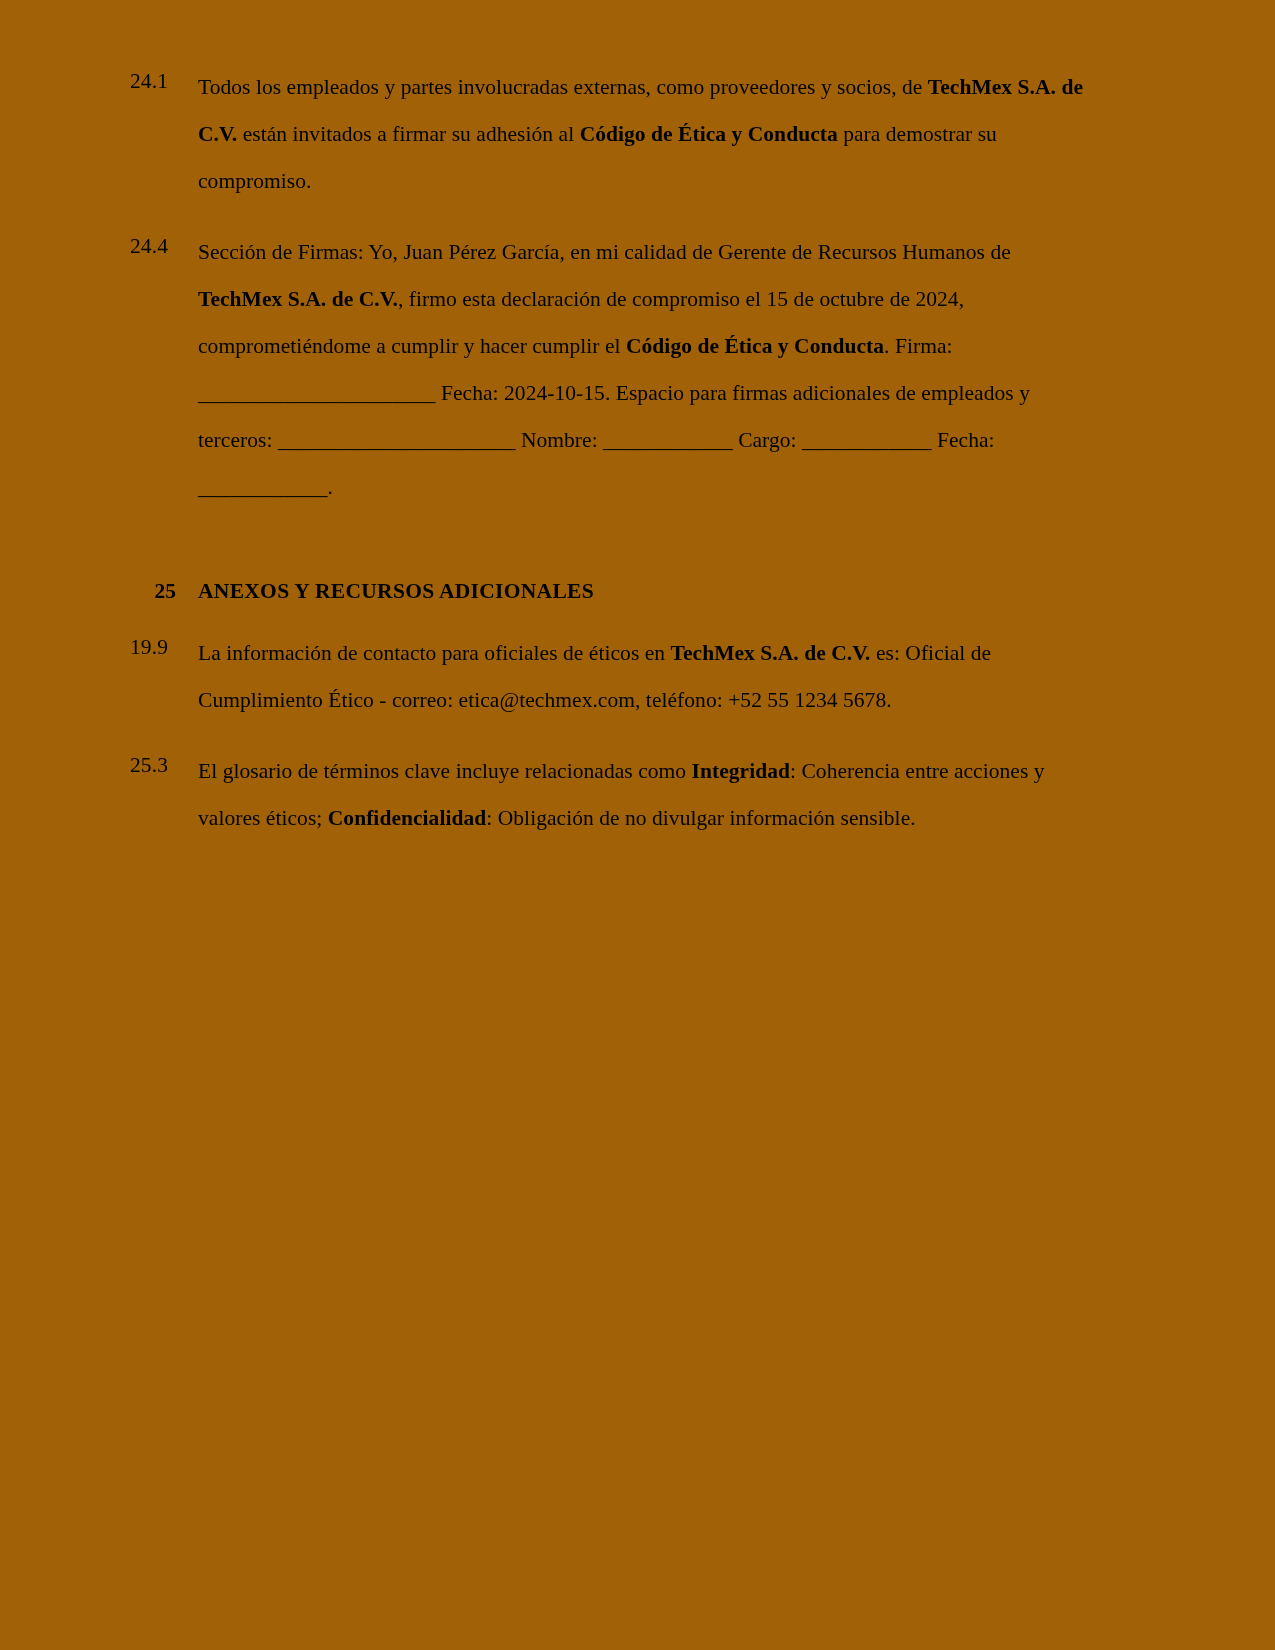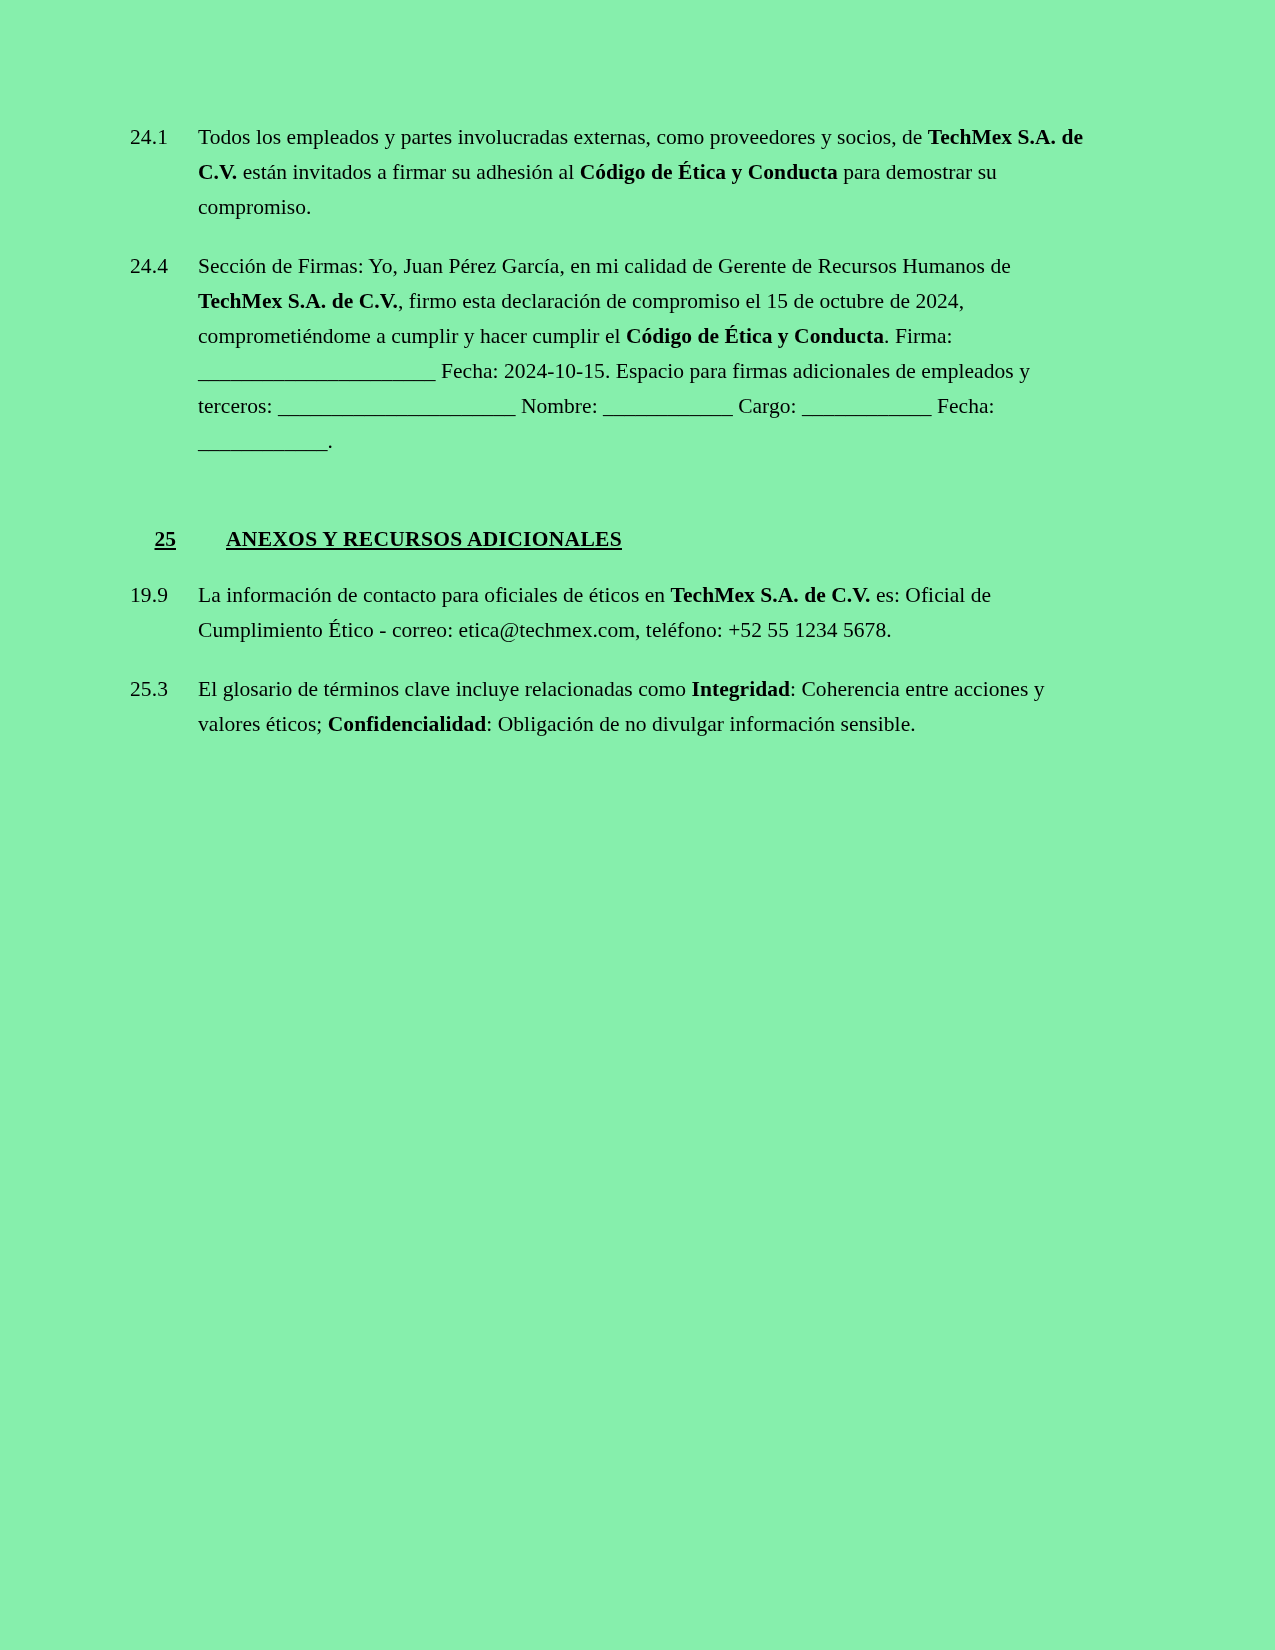--- a/index.html
+++ b/index.html
@@ -10,23 +10,23 @@
   }
   body {
     font-family: "Liberation Serif", "DejaVu Serif", serif;
     color: #000000;
   }
   .page {
     position: relative;
     width: 1275px;
     height: 1650px;
     margin: 0 auto;
-    background: #86efac;
+    background: #a16207;
     box-sizing: border-box;
-    padding: 120px 175px 0 130px;
+    padding: 64px 175px 0 130px;
     overflow: hidden;
   }
   .doc-body {
     width: 955px;
   }
   
   .clause {
     display: flex;
     align-items: flex-start;
     margin: 0 0 24px 0;
@@ -36,53 +36,51 @@
     width: 68px;
     font-size: 21.5px;
     line-height: 35px;
     text-align: left;
     letter-spacing: 0.1px;
     white-space: nowrap;
   }
   .clause-text {
     flex: 1 1 auto;
     font-size: 21.5px;
-    line-height: 35px;
+    line-height: 47px;
     text-align: left;
     letter-spacing: 0.05px;
   }
   .clause-text b,
   .heading-text {
     font-weight: bold;
   }
   
   .section-heading {
     display: flex;
     align-items: center;
     margin: 0 0 22px 0;
     padding-top: 40px;
-    text-decoration: underline;
   }
   .heading-num {
     flex: 0 0 68px;
     width: 68px;
     font-size: 21.5px;
     line-height: 33px;
     font-weight: bold;
     text-align: right;
     padding-right: 22px;
     box-sizing: border-box;
     white-space: nowrap;
   }
   .heading-text {
     flex: 1 1 auto;
     font-size: 21.5px;
     line-height: 33px;
     letter-spacing: 0.3px;
-    margin-left: 28px;
   }
 </style>
 </head>
 <body>
 
 <div class="page">
   <div class="doc-body">
 
     <div id="clause-list-24">
         <div class="clause">

